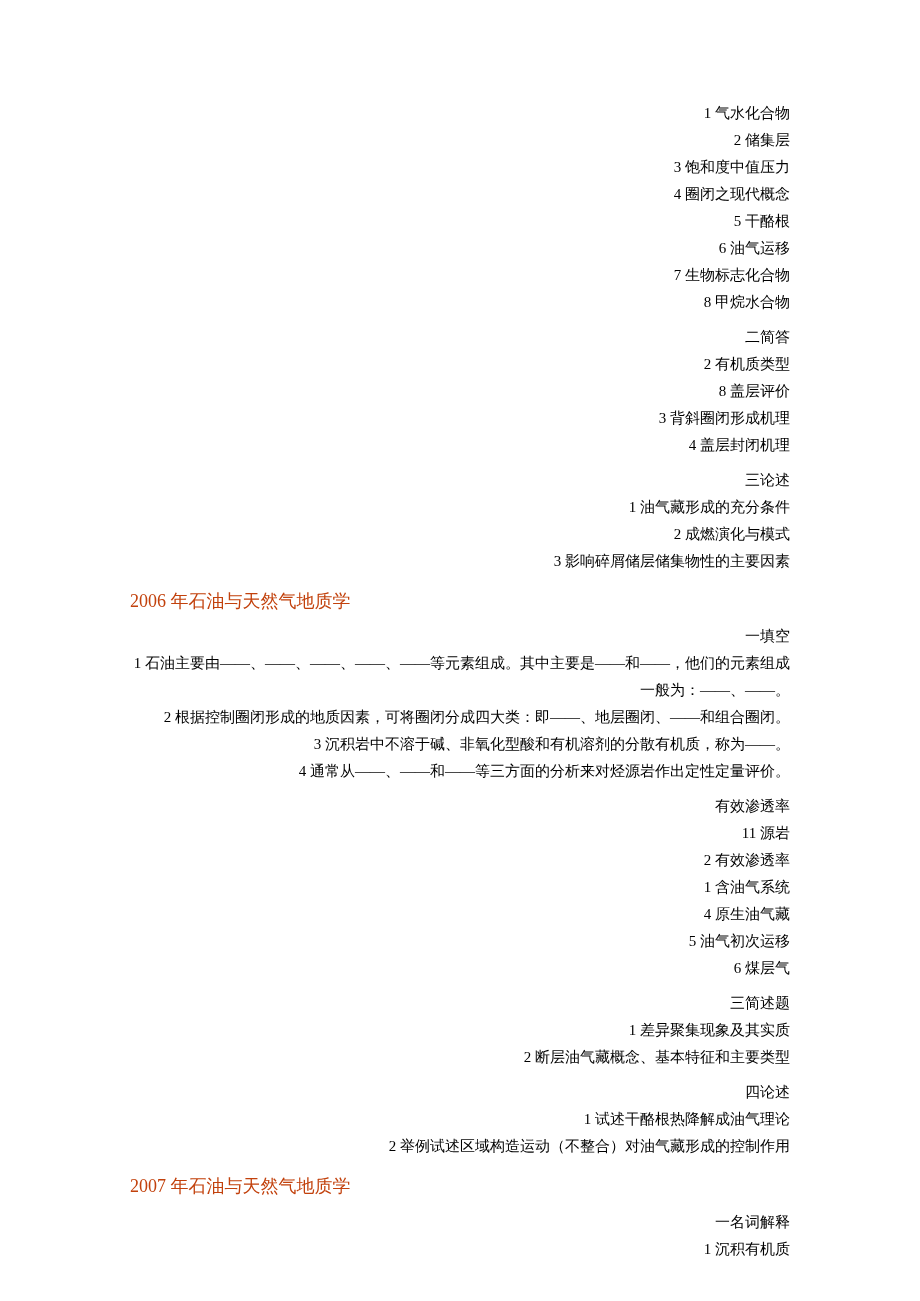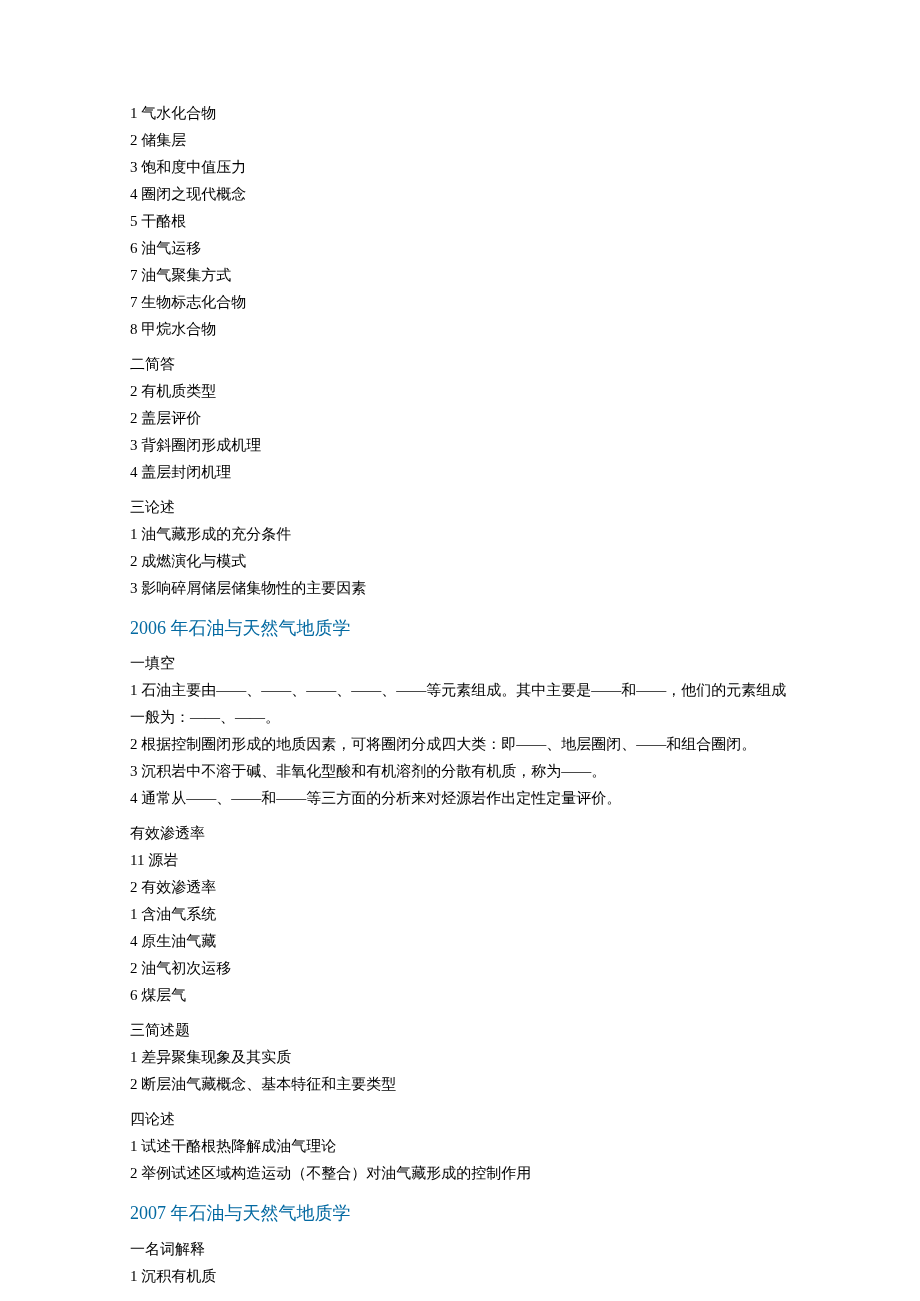--- a/index.html
+++ b/index.html
@@ -11,23 +11,24 @@
     font-size: 15px;
     line-height: 1.8;
   }
   .page {
     width: 920px;
     padding: 100px 130px 60px 130px;
     box-sizing: border-box;
   }
   .line {
     display: block;
+    text-align: right;
   }
   .heading {
-    color: #0369a1;
+    color: #c2410c;
     font-size: 18px;
     font-weight: normal;
     margin-top: 10px;
     margin-bottom: 6px;
   }
   .section-gap {
     margin-top: 8px;
   }
 </style>
 </head>
@@ -35,27 +36,26 @@
 
 <div class="page">
 
   <div>
     <span class="line">1 气水化合物</span>
     <span class="line">2 储集层</span>
     <span class="line">3 饱和度中值压力</span>
     <span class="line">4 圈闭之现代概念</span>
     <span class="line">5 干酪根</span>
     <span class="line">6 油气运移</span>
-    <span class="line">7 油气聚集方式</span>
     <span class="line">7 生物标志化合物</span>
     <span class="line">8 甲烷水合物</span>
 
     <span class="line section-gap">二简答</span>
     <span class="line">2 有机质类型</span>
-    <span class="line">2 盖层评价</span>
+    <span class="line">8 盖层评价</span>
     <span class="line">3 背斜圈闭形成机理</span>
     <span class="line">4 盖层封闭机理</span>
 
     <span class="line section-gap">三论述</span>
     <span class="line">1 油气藏形成的充分条件</span>
     <span class="line">2 成燃演化与模式</span>
     <span class="line">3 影响碎屑储层储集物性的主要因素</span>
   </div>
 
   <div class="heading">2006 年石油与天然气地质学</div>
@@ -65,21 +65,21 @@
     <span class="line">1 石油主要由——、——、——、——、——等元素组成。其中主要是——和——，他们的元素组成一般为：——、——。</span>
     <span class="line">2 根据控制圈闭形成的地质因素，可将圈闭分成四大类：即——、地层圈闭、——和组合圈闭。</span>
     <span class="line">3 沉积岩中不溶于碱、非氧化型酸和有机溶剂的分散有机质，称为——。</span>
     <span class="line">4 通常从——、——和——等三方面的分析来对烃源岩作出定性定量评价。</span>
 
     <span class="line section-gap">有效渗透率</span>
     <span class="line">11 源岩</span>
     <span class="line">2 有效渗透率</span>
     <span class="line">1 含油气系统</span>
     <span class="line">4 原生油气藏</span>
-    <span class="line">2 油气初次运移</span>
+    <span class="line">5 油气初次运移</span>
     <span class="line">6 煤层气</span>
 
     <span class="line section-gap">三简述题</span>
     <span class="line">1 差异聚集现象及其实质</span>
     <span class="line">2 断层油气藏概念、基本特征和主要类型</span>
 
     <span class="line section-gap">四论述</span>
     <span class="line">1 试述干酪根热降解成油气理论</span>
     <span class="line">2 举例试述区域构造运动（不整合）对油气藏形成的控制作用</span>
   </div>

